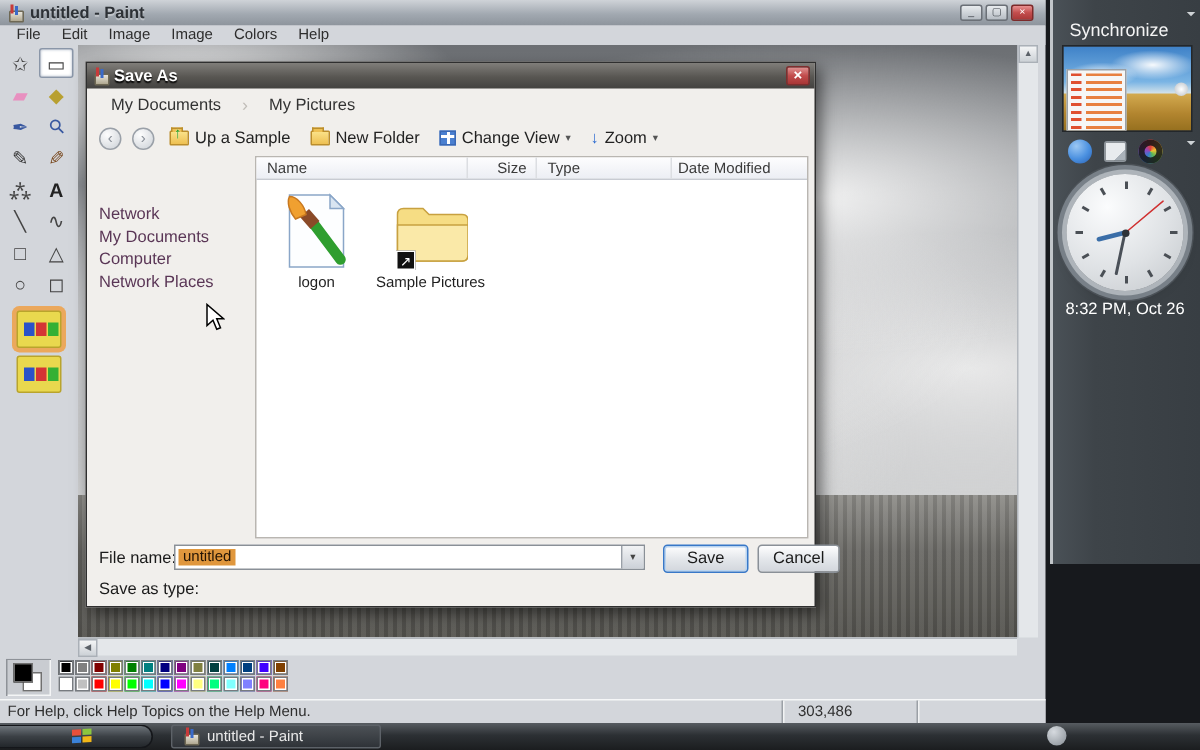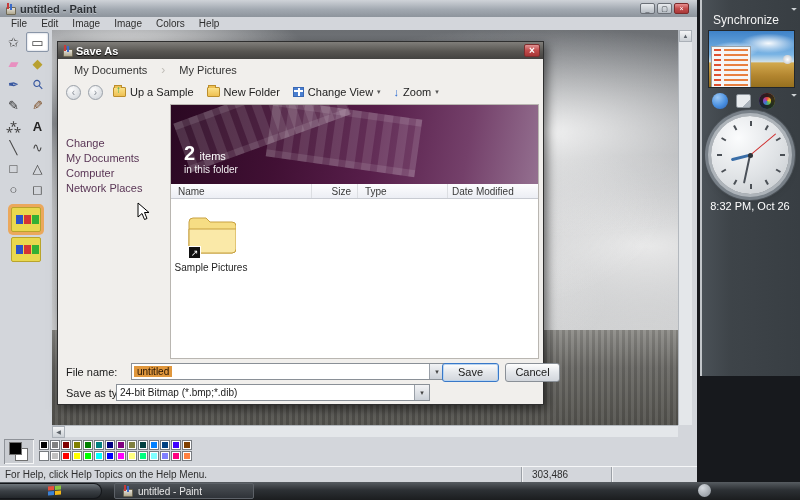--- a/index.html
+++ b/index.html
@@ -315,68 +315,65 @@
       </span>
       <span class="tb-btn">
         <span class="zoom-ico">↓</span>
         <span>Zoom</span>
         <span class="dd">▾</span>
       </span>
     </div>
 
     <div class="left-pane">
       <div class="places">
-        <span class="place-link">Change</span>
+        <span class="place-link">Network</span>
         <span class="place-link">My Documents</span>
         <span class="place-link">Computer</span>
         <span class="place-link">Network Places</span>
       </div>
     </div>
 
     <div class="file-pane">
-      <div class="banner">
-        <div class="strip s1"></div>
-        <div class="strip s2"></div>
-        <div class="banner-text">
-          <span class="banner-count">2</span>
-          <span class="banner-items">items</span>
-          <div class="banner-sub">in this folder</div>
-        </div>
-      </div>
       <div class="cols">
         <span class="col col-name">Name</span>
         <span class="col col-size">Size</span>
         <span class="col col-type">Type</span>
         <span class="col col-date">Date Modified</span>
       </div>
       <div class="items">
+        <div class="file-item">
+          <svg width="46" height="52" viewBox="0 0 46 52">
+            <path d="M5 2 h27 l9 9 v39 h-36 z" fill="#fdfeff" stroke="#8aa6c8"></path>
+            <path d="M32 2 l9 9 h-9 z" fill="#d9e5f1" stroke="#8aa6c8"></path>
+            <line x1="21" y1="21" x2="39" y2="45" stroke="#2f9e2f" stroke-width="7" stroke-linecap="round"></line>
+            <line x1="15" y1="14" x2="22" y2="22" stroke="#8a4a28" stroke-width="8"></line>
+            <path d="M5 3 C10 3 15 9 16 15 L9 18 C5 13 3 7 5 3 Z" fill="#f0a030" stroke="#c87820"></path>
+          </svg>
+          <span class="file-label">logon</span>
+        </div>
         <div class="file-item">
           <div style="position:relative;width:50px;height:52px;">
             <svg width="50" height="44" viewBox="0 0 50 44" style="position:absolute;left:0;top:6px;">
               <path d="M3 9 q0-4 4-4 h13 l4 4 h22 q4 0 4 4 v23 q0 4-4 4 h-39 q-4 0-4-4 z" fill="#f6dd84" stroke="#c8a140"></path>
               <path d="M3 16 h47 v20 q0 4-4 4 h-39 q-4 0-4-4 z" fill="#fae9a8" stroke="#c8a140"></path>
             </svg>
             <span class="shortcut-badge">↗</span>
           </div>
           <span class="file-label">Sample Pictures</span>
         </div>
       </div>
     </div>
 
     <div class="dlg-bottom">
       <span class="fld-label" style="top:7px;">File name:</span>
-      <div class="combo" style="top:4px;margin-left:15px;">
+      <div class="combo" style="top:4px;">
         <span class="combo-text selected">untitled</span>
         <span class="combo-dd">▾</span>
       </div>
       <span class="fld-label" style="top:28px;">Save as type:</span>
-      <div class="combo" style="top:25px;">
-        <span class="combo-text">24-bit Bitmap (*.bmp;*.dib)</span>
-        <span class="combo-dd">▾</span>
-      </div>
       <div class="dlg-btn btn-save">Save</div>
       <div class="dlg-btn btn-cancel">Cancel</div>
     </div>
   </div>
 
   <svg class="cursor" width="13" height="19" viewBox="0 0 13 19">
     <path d="M1 1 L1 15 L5 11.5 L7.5 17.5 L10 16.5 L7.5 10.5 L12 10.5 Z" fill="#fff" stroke="#000" stroke-width="1"></path>
   </svg>
 
   <div class="sidebar">

